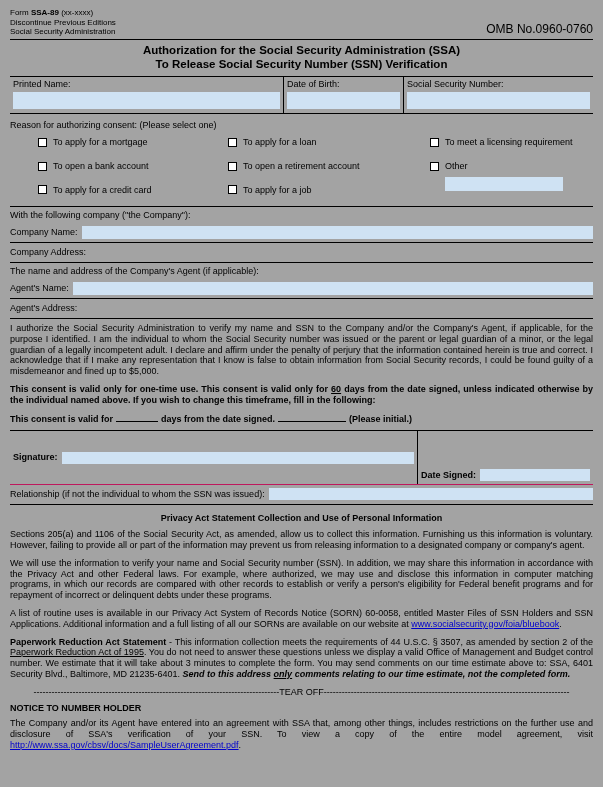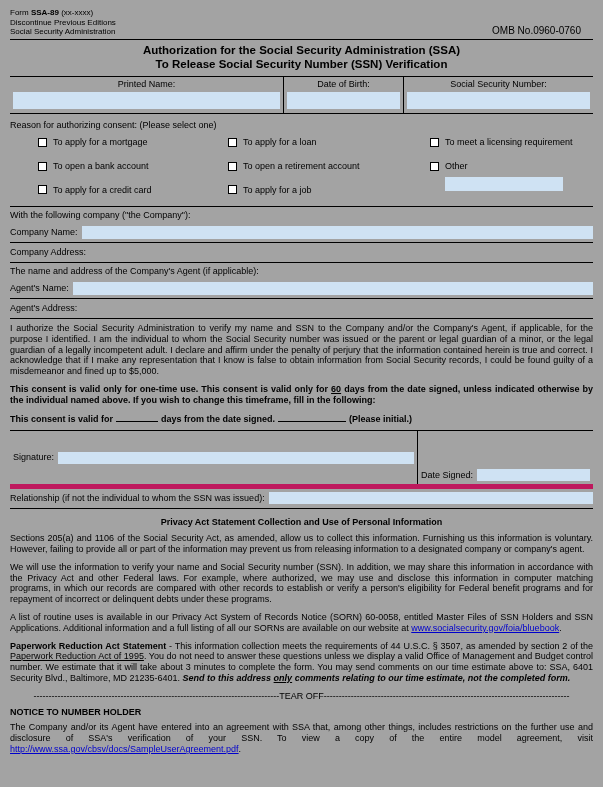--- a/index.html
+++ b/index.html
@@ -5,26 +5,26 @@
   * { margin:0; padding:0; box-sizing:border-box; }
   html,body { background:#ffffff; }
   .page {
     width:603px; height:787px; background:#a3a3a3; color:#000;
     font-family:"Liberation Sans", sans-serif; font-size:9px; line-height:1.2;
     padding:8px 10px 0; overflow:hidden;
   }
   b { font-weight:bold; }
   
   .hdr { position:relative; font-size:8px; line-height:1.2; padding-bottom:2px; border-bottom:1px solid #000; }
-  .hdr .omb { position:absolute; right:12px; bottom:2px; font-size:10px; }
+  .hdr .omb { position:absolute; right:0; bottom:2px; font-size:12px; }
   
   .title { text-align:center; font-weight:bold; font-size:11.5px; line-height:1.2; padding:4px 0 5px; border-bottom:1px solid #000; }
   
   .idrow { display:flex; border-bottom:1px solid #000; }
-  .idcell { padding:2px 3px 4px;text-align:center; }
+  .idcell { padding:2px 3px 4px; }
   .idcell + .idcell { border-left:1px solid #000; }
   .cell-name { width:273px; }
   .cell-dob  { width:120px; }
   .cell-ssn  { flex:1; }
   .fld { background:#cfe2f3; }
   .idcell .fld { height:17px; margin-top:2px; }
   
   .reason { padding:6px 0 3px; }
   .cbgrid { display:flex; padding:3px 0 7px 28px; }
   .cbcol1 { width:190px; }
@@ -44,21 +44,21 @@
   
   .para { margin:4px 0 7px; text-align:justify; }
   .bold { font-weight:bold; }
   .u { text-decoration:underline; }
   .bi { font-weight:bold; font-style:italic; }
   .fillline { font-weight:bold; margin:2px 0 6px; }
   .blank { display:inline-block; border-bottom:1px solid #000; height:9px; margin:0 3px; }
   .blank-days { width:42px; }
   .blank-init { width:68px; }
   
-  .sigtable { display:flex; border-top:1px solid #000; border-bottom:5px solid #be185d; }
+  .sigtable { display:flex; border-top:1px solid #000; border-bottom:1px solid #be185d;font-weight:bold; }
   .sigcell { display:flex; align-items:center; padding:3px 3px; }
   .sig-left { width:408px; border-right:1px solid #000; }
   .sig-right { flex:1;margin-top:35px; }
   .sigcell .grow { flex:1; height:12px; margin-left:4px; background:#cfe2f3; }
   .relrow { display:flex; align-items:center; padding:3px 0 4px; border-bottom:1px solid #000; }
   .relrow .grow { flex:1; height:12px; margin-left:4px; background:#cfe2f3; }
   
   .p-head { text-align:center; font-weight:bold; margin:8px 0 5px; }
   .link { color:#0000cc; text-decoration:underline; cursor:pointer; }
   .tear { text-align:center; white-space:nowrap; overflow:hidden; margin:5px 0 6px; }

